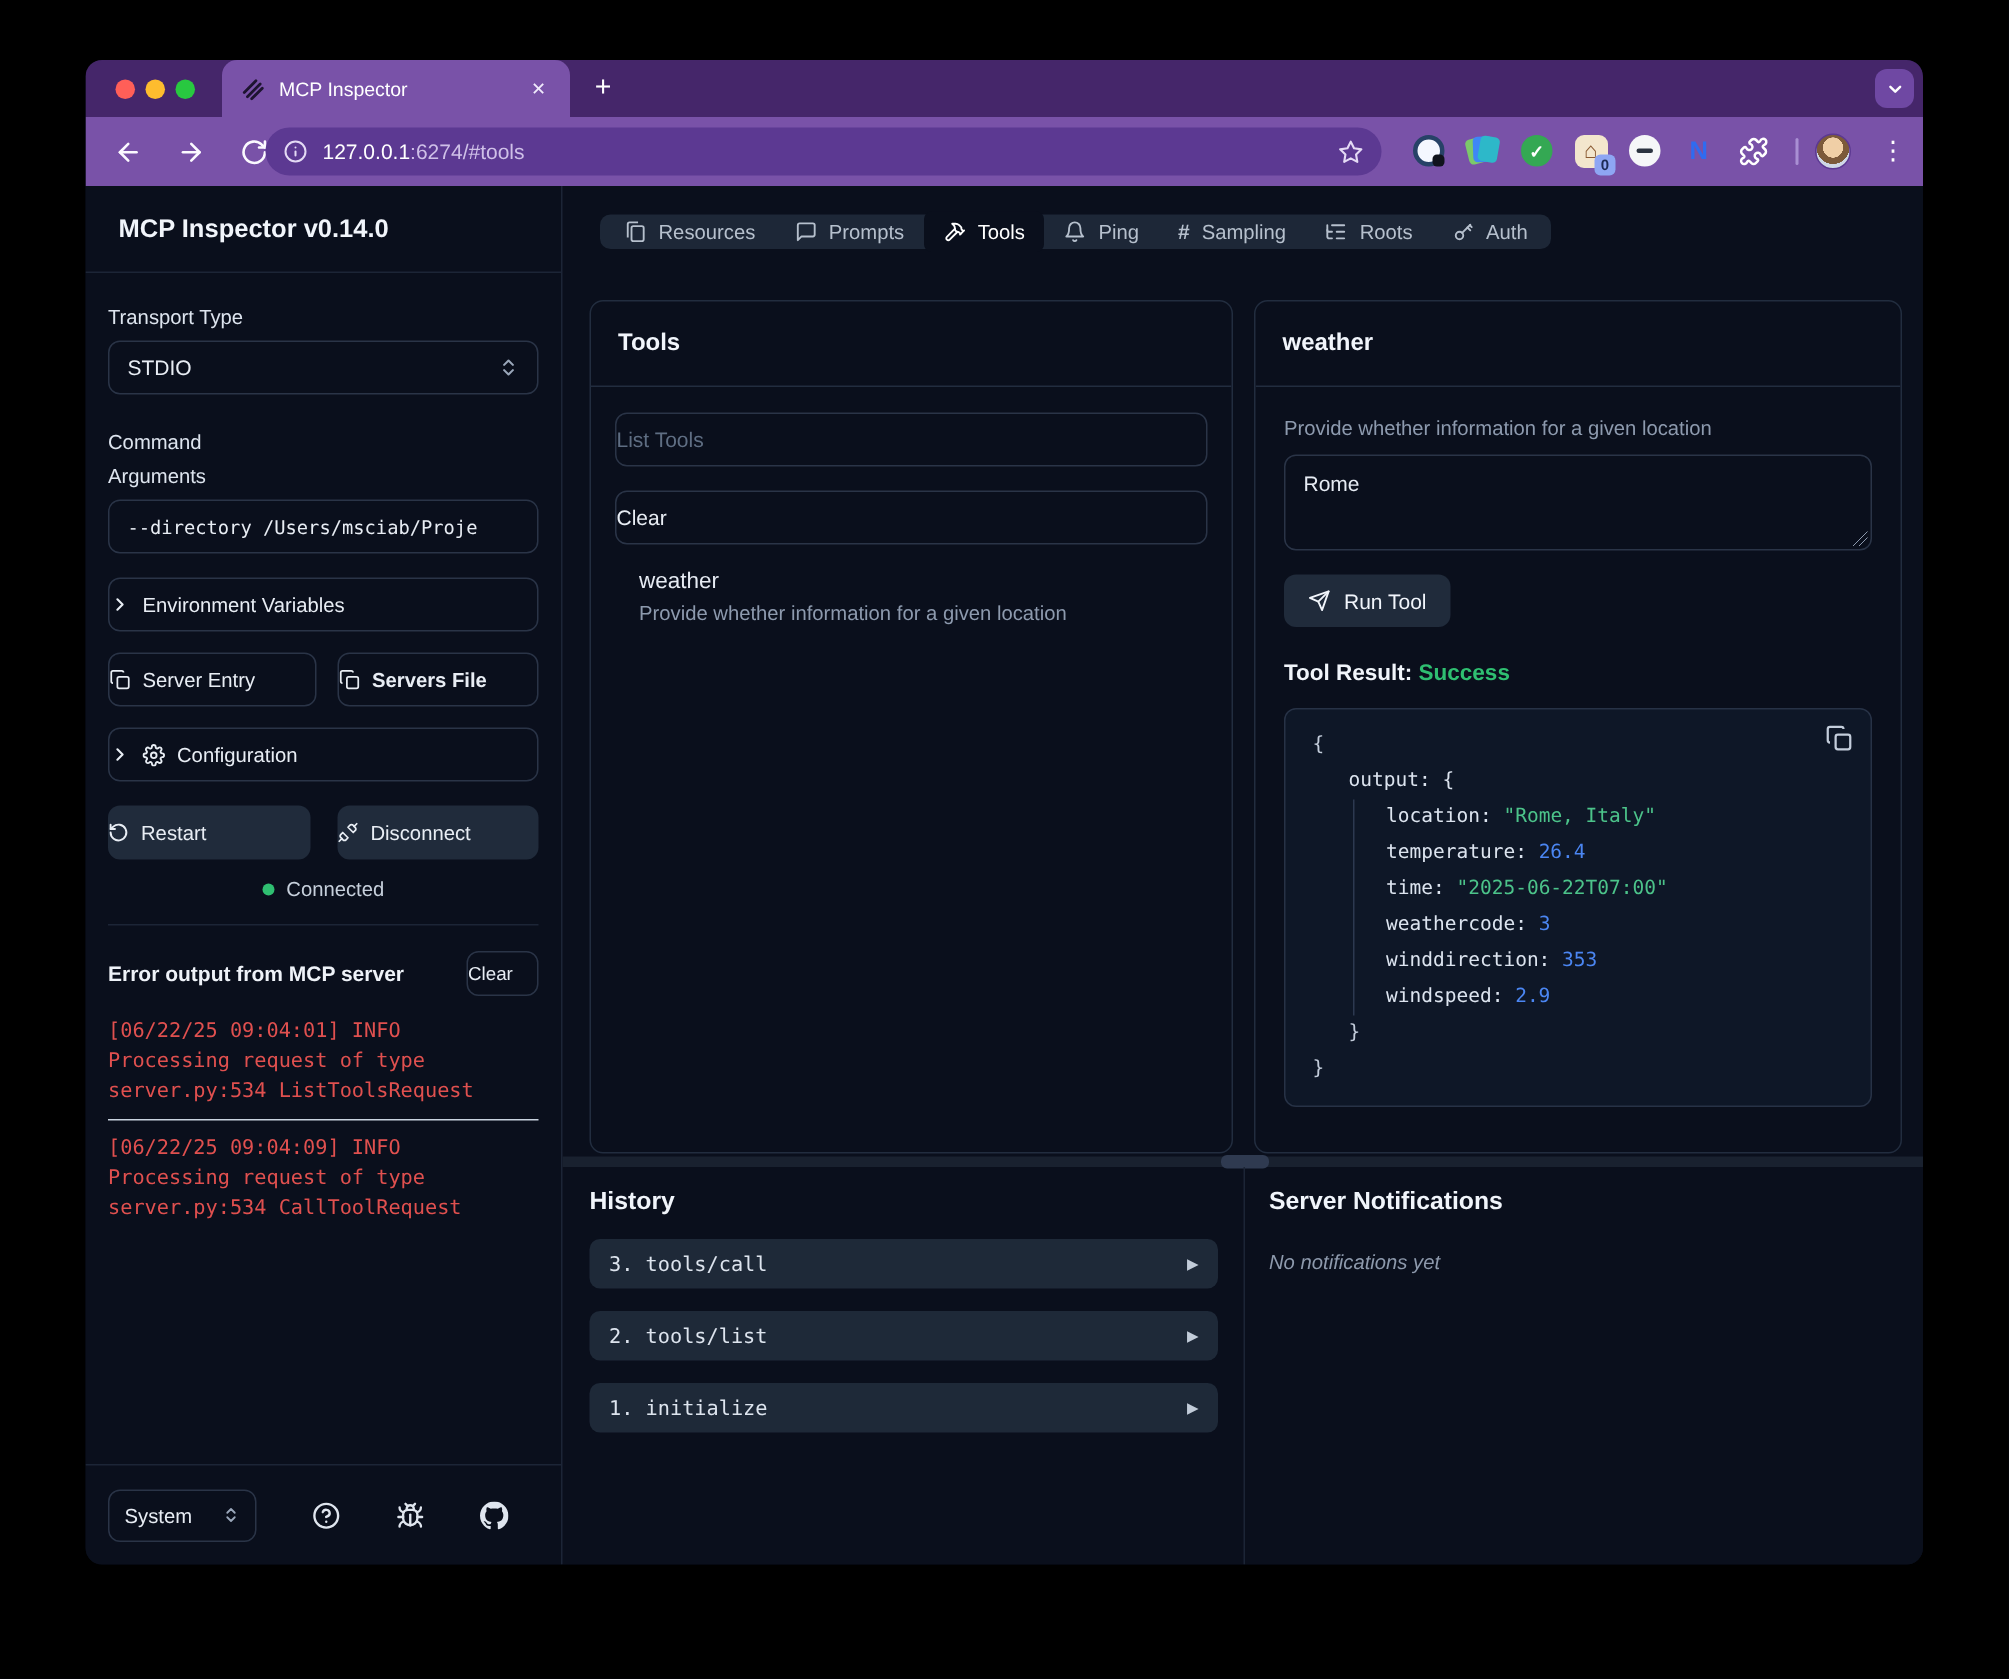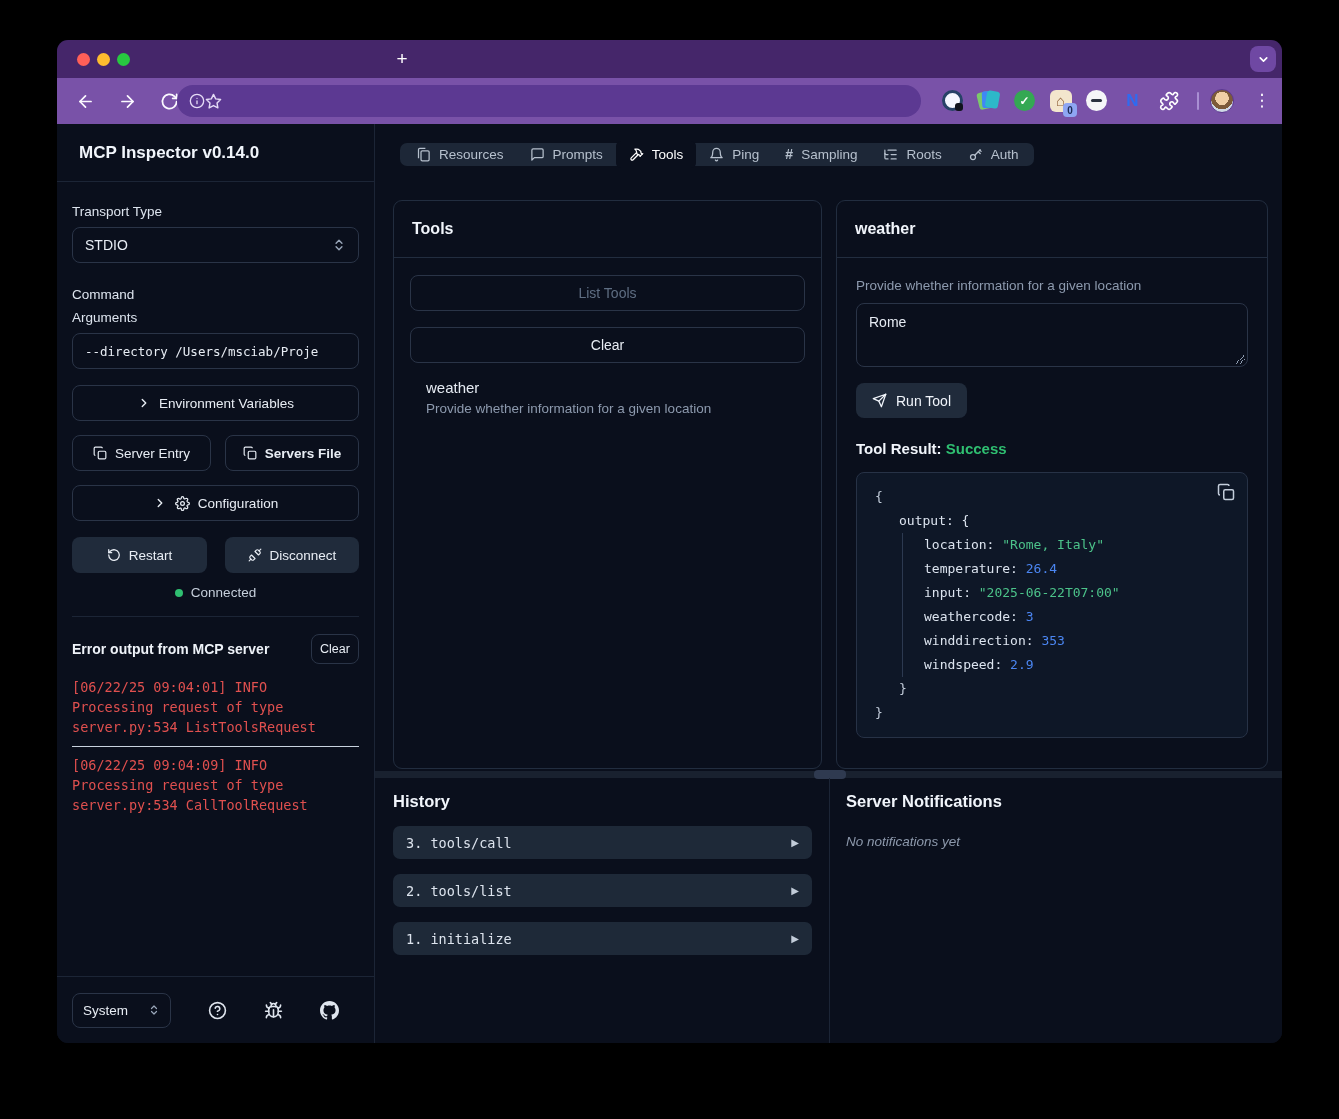--- a/index.html
+++ b/index.html
@@ -60,21 +60,21 @@
   .s-title { font-size:17px; font-weight:600; color:#f1f5fb; }
   .s-body { padding:22px 16px 0 15px; }
   .f-label { font-size:13.5px; font-weight:500; color:#dde4ee; margin-bottom:8px; }
   .control { width:287px; height:36px; border:1px solid #2a3447; border-radius:8px; background:transparent; display:flex; align-items:center; padding:0 12px; font-size:14px; color:#e8edf4; }
   .control.mb { margin-bottom:24px; }
   .sel { justify-content:space-between; }
   .updown { width:14px; height:14px; color:#9aa7ba; }
   input.control { outline:none; }
   .mono { font-family:"DejaVu Sans Mono", monospace; }
   input.args { font-size:12.5px; }
-  .btn { border:1px solid #2a3447; border-radius:8px; background:transparent; color:#e8edf4; display:flex; align-items:center; justify-content:center; gap:8px; font-size:13.5px; font-weight:500; height:36px; }
+  .btn { border:1px solid #2a3447; border-radius:8px; background:transparent; color:#e8edf4; display:flex; align-items:center; gap:8px; font-size:13.5px; font-weight:500; height:36px; }
   .btn svg { width:14px; height:14px; }
   .w-full { width:287px; }
   .mb14 { margin-bottom:14px; }
   .btn-row { width:287px; display:flex; justify-content:space-between; margin-bottom:14px; }
   .btn-entry { width:139px; } .btn-file { width:134px;font-weight:bold; }
   .btn-filled { border:none; background:#202b3b; }
   .btn-restart { width:135px; } .btn-disc { width:134px; }
   .connected { width:287px; display:flex; align-items:center; justify-content:center; gap:8px; margin-top:12px; padding-bottom:16px; border-bottom:1px solid #1c2536; }
   .dot-green { width:8px; height:8px; border-radius:50%; background:#2fbf71; }
   .connected span { font-size:13.5px; color:#c6cfdb; }
@@ -147,20 +147,29 @@
 
 <div class="canvas">
   <div class="window">
 
     <div class="tabstrip">
       <div class="traffic">
         <i class="tl-red"></i>
         <i class="tl-yellow"></i>
         <i class="tl-green"></i>
       </div>
+      <div class="tab">
+        <svg class="tab-favicon" viewBox="0 0 24 24" fill="none" stroke="currentColor" stroke-width="2.6" stroke-linecap="round">
+            <path d="M4 15 15 4"></path>
+            <path d="M7 19 19 7"></path>
+            <path d="M11 21 21 11"></path>
+          </svg>
+        <span class="tab-title">MCP Inspector</span>
+        <span class="tab-close">✕</span>
+      </div>
       <div class="newtab">+</div>
       <div class="tabsearch">
         <svg viewBox="0 0 24 24" fill="none" stroke="currentColor" stroke-width="3" stroke-linecap="round" stroke-linejoin="round">
             <path d="m6 9 6 6 6-6"></path>
           </svg>
       </div>
     </div>
 
     <div class="toolbar">
       <div class="nav-btn">
@@ -180,20 +189,21 @@
             <path d="M21 12a9 9 0 1 1-2.64-6.36L21 8"></path>
             <path d="M21 3v5h-5"></path>
           </svg>
       </div>
       <div class="urlbar">
         <svg class="info-ic" viewBox="0 0 24 24" fill="none" stroke="currentColor" stroke-width="2" stroke-linecap="round">
             <circle cx="12" cy="12" r="10"></circle>
             <path d="M12 16v-4"></path>
             <path d="M12 8h.01"></path>
           </svg>
+        <span class="url-text"><span class="url-host">127.0.0.1</span><span class="url-rest">:6274/#tools</span></span>
         <svg class="star-ic" viewBox="0 0 24 24" fill="none" stroke="currentColor" stroke-width="2" stroke-linejoin="round">
             <path d="M12 2l3.09 6.26L22 9.27l-5 4.87 1.18 6.88L12 17.77l-6.18 3.25L7 14.14 2 9.27l6.91-1.01z"></path>
           </svg>
       </div>
       <div class="extrow">
         <div class="ext">
             <span class="ext-1p"></span>
           </div>
         <div class="ext">
             <span class="ext-cards">
@@ -462,21 +472,21 @@
             <div class="json-box">
               <svg class="json-copy" viewBox="0 0 24 24" fill="none" stroke="currentColor" stroke-width="2" stroke-linejoin="round">
                   <rect width="13" height="13" x="9" y="9" rx="2"></rect>
                   <path d="M4 16c-1.1 0-2-.9-2-2V4c0-1.1.9-2 2-2h10c1.1 0 2 .9 2 2"></path>
                 </svg>
               <div class="jl jpunc">{</div>
               <div class="jl ind1 jkey">output: {</div>
               <div class="jguide">
                 <div class="jl"><span class="jkey">location: </span><span class="jstr">"Rome, Italy"</span></div>
                 <div class="jl"><span class="jkey">temperature: </span><span class="jnum">26.4</span></div>
-                <div class="jl"><span class="jkey">input: </span><span class="jstr">"2025-06-22T07:00"</span></div>
+                <div class="jl"><span class="jkey">time: </span><span class="jstr">"2025-06-22T07:00"</span></div>
                 <div class="jl"><span class="jkey">weathercode: </span><span class="jnum">3</span></div>
                 <div class="jl"><span class="jkey">winddirection: </span><span class="jnum">353</span></div>
                 <div class="jl"><span class="jkey">windspeed: </span><span class="jnum">2.9</span></div>
               </div>
               <div class="jl ind1 jpunc">}</div>
               <div class="jl jpunc">}</div>
             </div>
           </div>
         </section>
 

